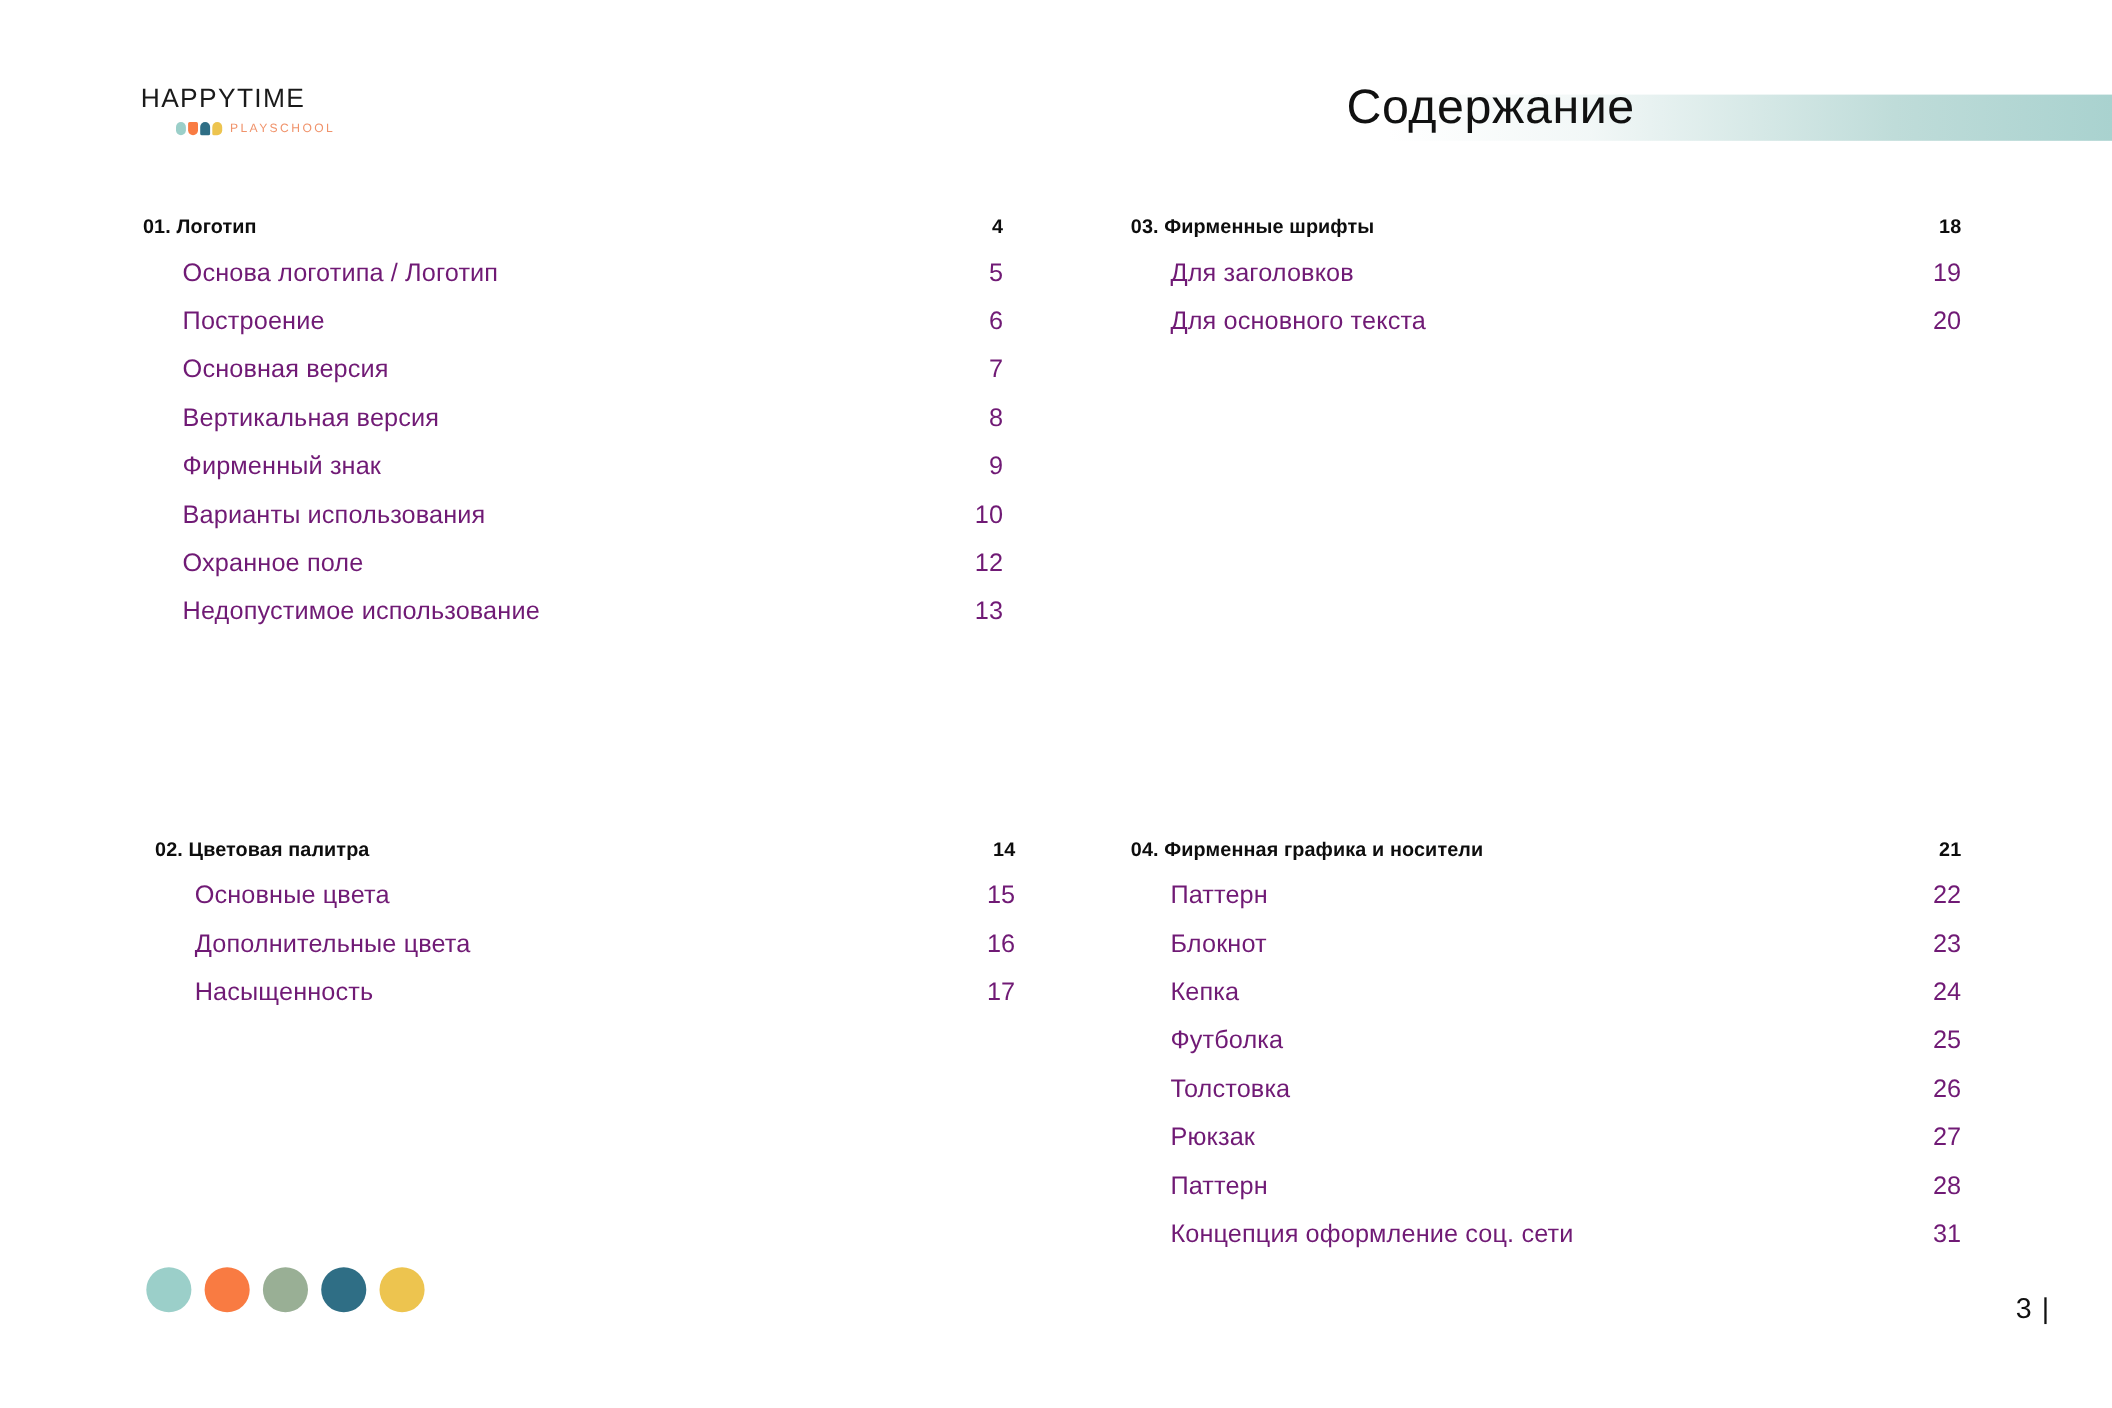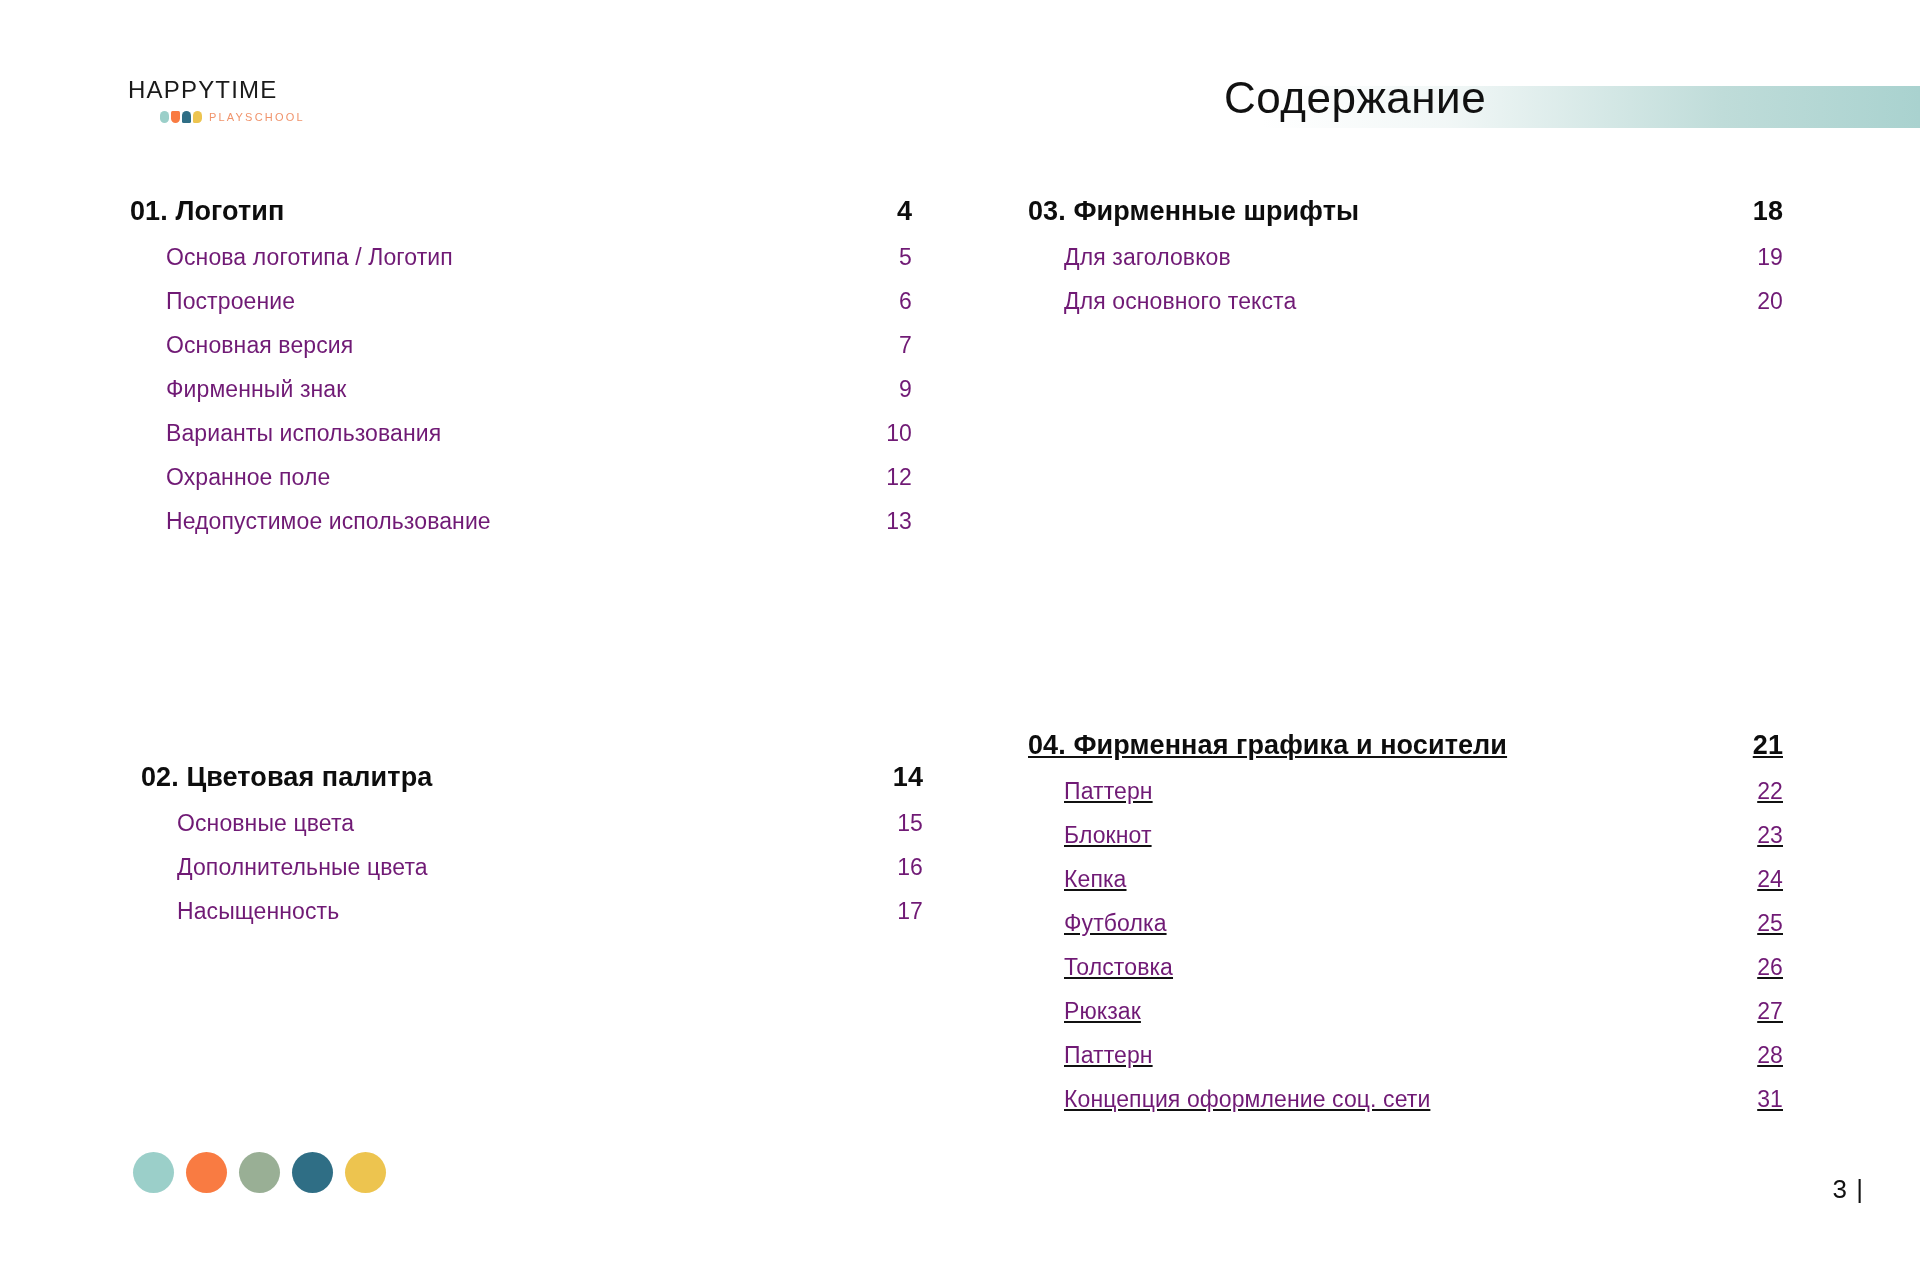--- a/index.html
+++ b/index.html
@@ -94,34 +94,34 @@
   
   .col {
     position: absolute;
     top: 196px;
   }
   .col-left  { left: 130px;  width: 782px; }
   .col-right { left: 1028px; width: 755px; }
 
   .block { margin-bottom: 0; }
   .block.second-left  { position: absolute; top: 566px; left: 11px; width: 782px; }
-  .block.second-right { position: absolute; top: 534px; left: 0; width: 755px; text-decoration: underline; }
+  .block.second-right { position: absolute; top: 566px; left: 0; width: 755px; }
 
   .row {
     display: flex;
     align-items: baseline;
     white-space: nowrap;
   }
   .row .label { flex: 0 1 auto; }
   .row .dots  { flex: 1 1 auto; }
   .row .page-no { flex: 0 0 auto; text-align: right; }
 
   
   .sec-row {
-    font-size: 27px;
+    font-size: 18px;
     font-weight: 700;
     letter-spacing: 0.1px;
     color: #0d0d0d;
     margin-bottom: 17px;
   }
   .sec-row .page-no { min-width: 52px; font-weight: 700; }
 
   
   .item-row {
     font-size: 23px;
@@ -198,20 +198,25 @@
           <span class="label">Построение</span>
           <span class="dots"></span>
           <span class="page-no">6</span>
         </div>
         <div class="row item-row">
           <span class="label">Основная версия</span>
           <span class="dots"></span>
           <span class="page-no">7</span>
         </div>
         <div class="row item-row">
+          <span class="label">Вертикальная версия</span>
+          <span class="dots"></span>
+          <span class="page-no">8</span>
+        </div>
+        <div class="row item-row">
           <span class="label">Фирменный знак</span>
           <span class="dots"></span>
           <span class="page-no">9</span>
         </div>
         <div class="row item-row">
           <span class="label">Варианты использования</span>
           <span class="dots"></span>
           <span class="page-no">10</span>
         </div>
         <div class="row item-row">

